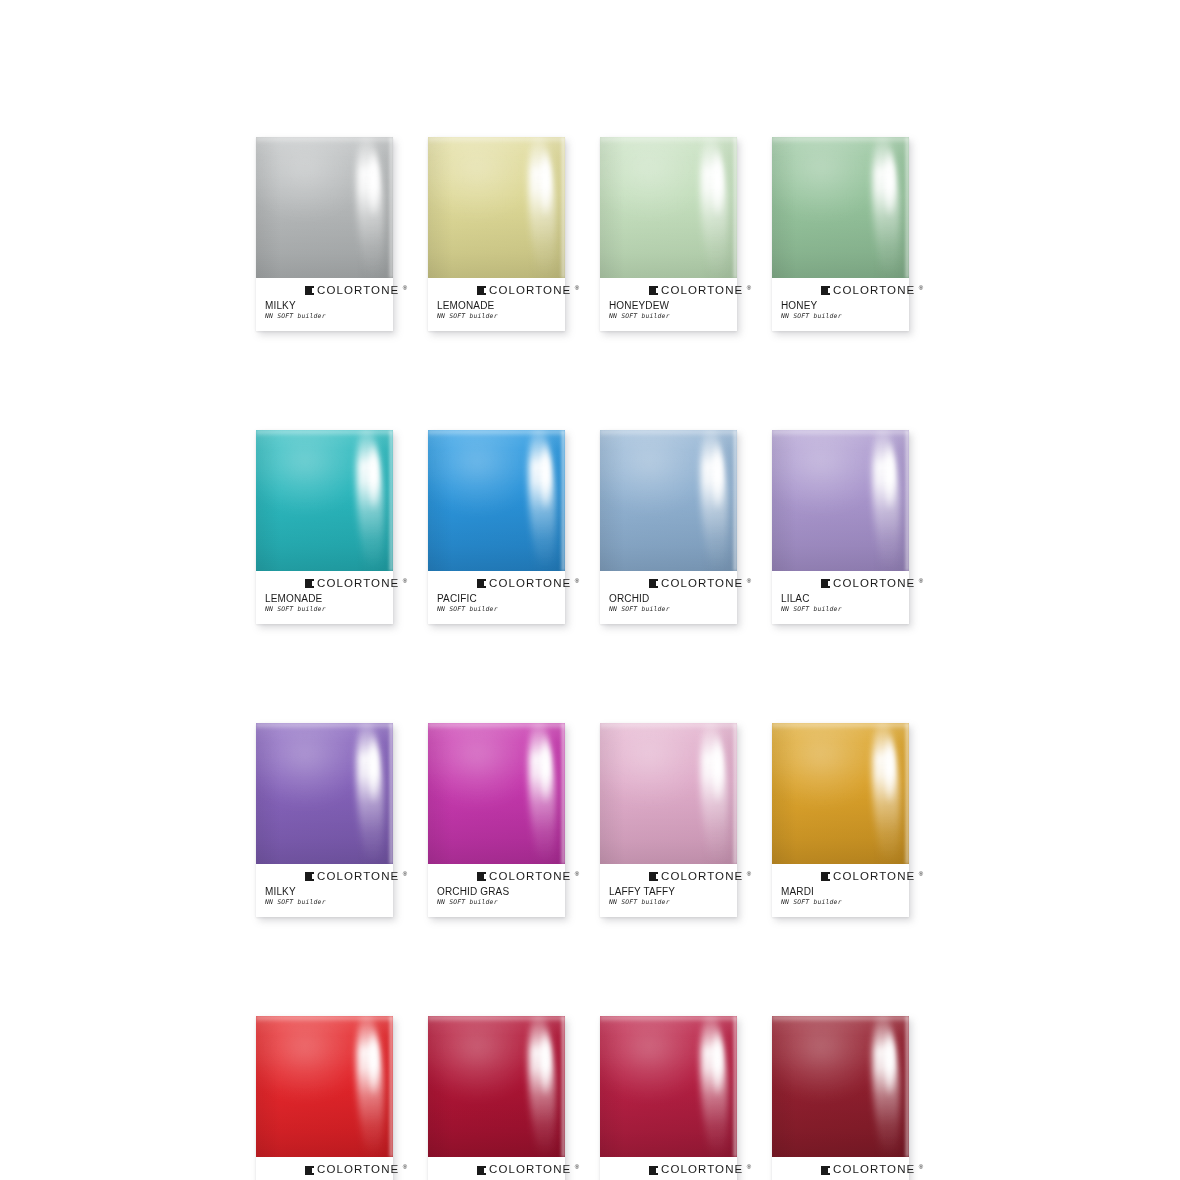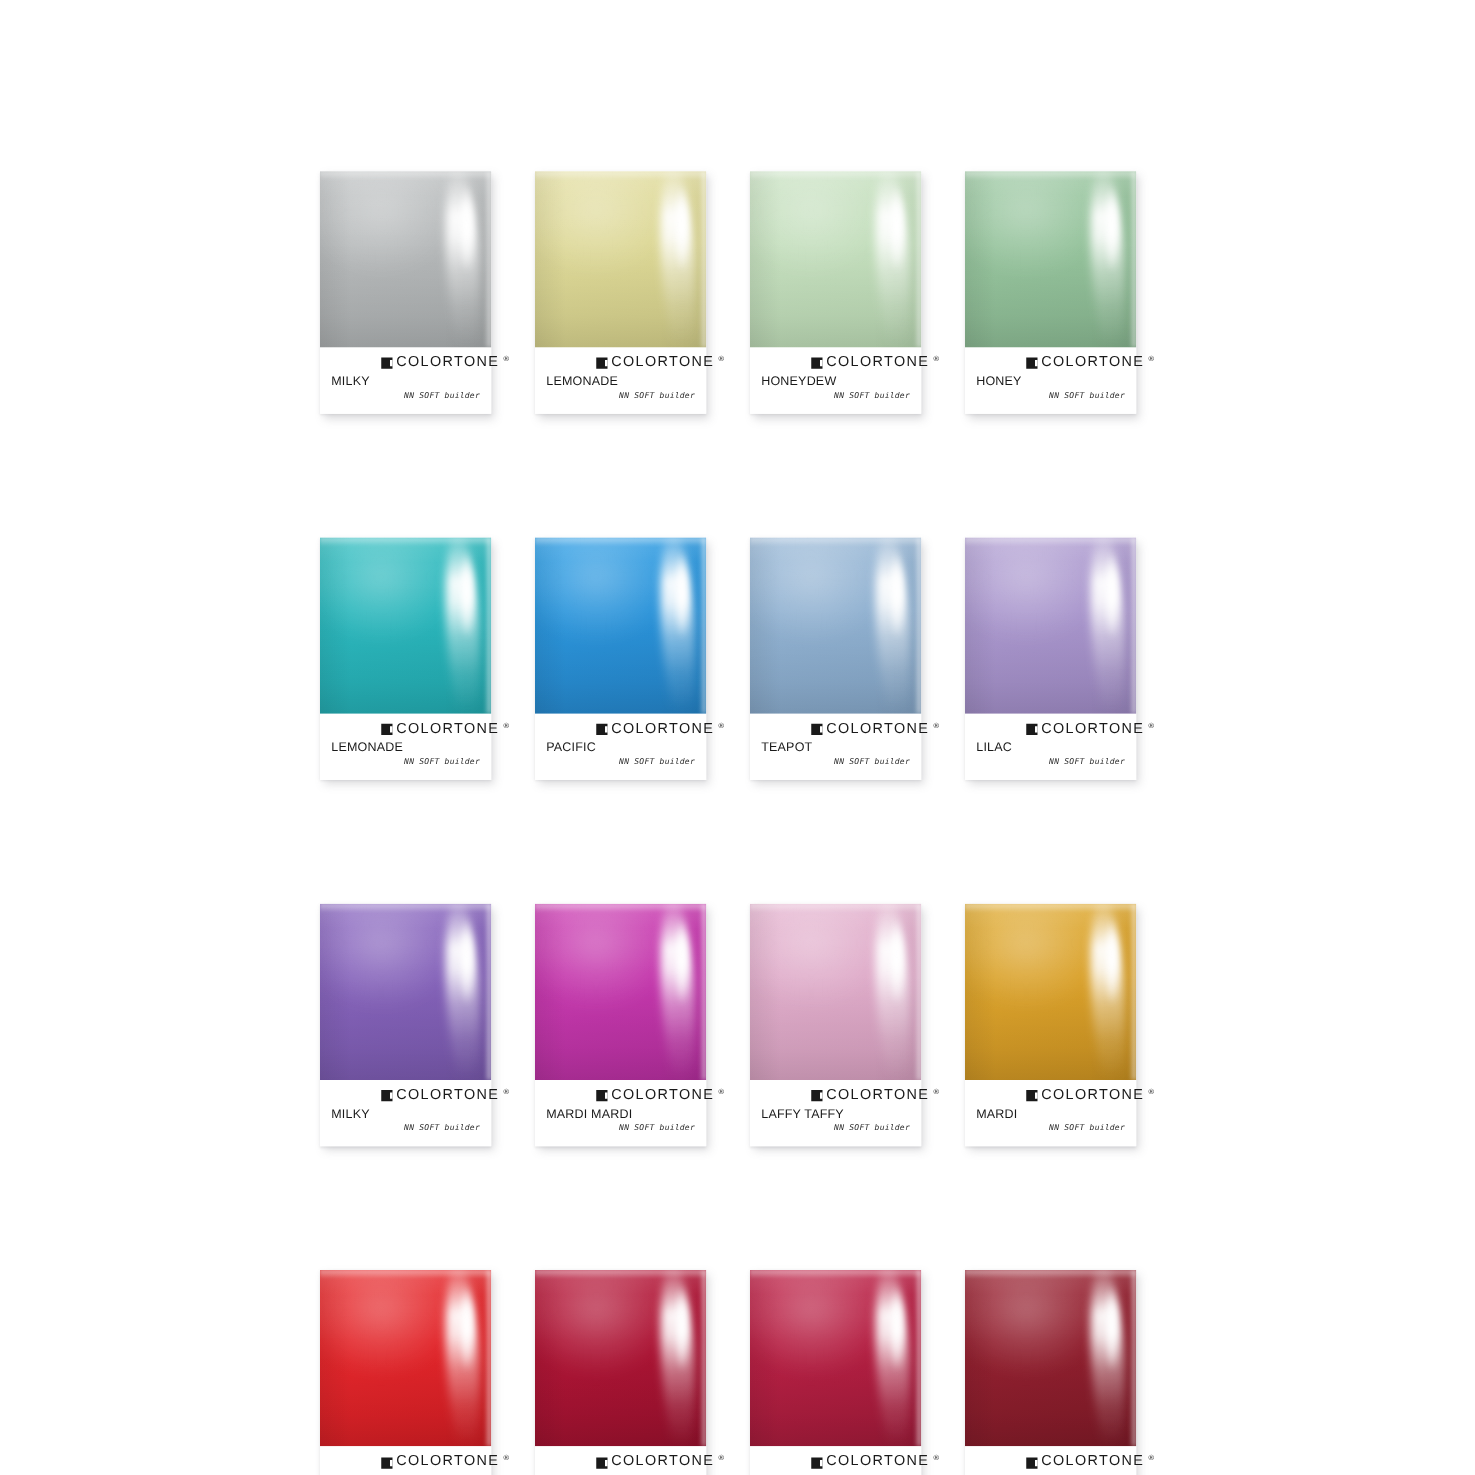--- a/index.html
+++ b/index.html
@@ -208,21 +208,20 @@
   }
 
   .product-line {
     font-family: "DejaVu Sans Mono", monospace;
     font-style: italic;
     font-size: 6.4px;
     letter-spacing: 0.2px;
     color: #2b2b2b;
     line-height: 1;
     white-space: nowrap;
-    text-align: right;
   }
 </style>
 </head>
 <body>
 
 <div id="palette-sheet">
   <div id="swatch-grid">
       <div class="swatch-card">
         <div class="swatch-chip">
           <div class="chip-fill" style="background: linear-gradient(165deg, rgb(195, 198, 199) 0%, rgb(180, 183, 184) 52%, rgb(167, 171, 172) 100%);"></div>
@@ -352,21 +351,21 @@
           <div class="chip-gloss-core"></div>
           <div class="chip-rim"></div>
           <div class="chip-top"></div>
         </div>
         <div class="swatch-label">
           <div class="brand-line">
             <span class="brand-mark"></span>
             <span class="brand-name">COLORTONE</span>
             <span class="brand-reg">®</span>
           </div>
-          <div class="color-name">TEAPOT</div>
+          <div class="color-name">ORCHID</div>
           <div class="product-line">NN SOFT builder</div>
         </div>
       </div>
       <div class="swatch-card">
         <div class="swatch-chip">
           <div class="chip-fill" style="background: linear-gradient(165deg, rgb(179, 162, 212) 0%, rgb(168, 149, 204) 52%, rgb(155, 135, 192) 100%);"></div>
           <div class="chip-shade"></div>
           <div class="chip-sheen"></div>
           <div class="chip-gloss"></div>
           <div class="chip-gloss-core"></div>
@@ -412,21 +411,21 @@
           <div class="chip-gloss-core"></div>
           <div class="chip-rim"></div>
           <div class="chip-top"></div>
         </div>
         <div class="swatch-label">
           <div class="brand-line">
             <span class="brand-mark"></span>
             <span class="brand-name">COLORTONE</span>
             <span class="brand-reg">®</span>
           </div>
-          <div class="color-name">MARDI MARDI</div>
+          <div class="color-name">ORCHID GRAS</div>
           <div class="product-line">NN SOFT builder</div>
         </div>
       </div>
       <div class="swatch-card">
         <div class="swatch-chip">
           <div class="chip-fill" style="background: linear-gradient(165deg, rgb(230, 182, 209) 0%, rgb(222, 170, 200) 52%, rgb(210, 156, 187) 100%);"></div>
           <div class="chip-shade"></div>
           <div class="chip-sheen"></div>
           <div class="chip-gloss"></div>
           <div class="chip-gloss-core"></div>

